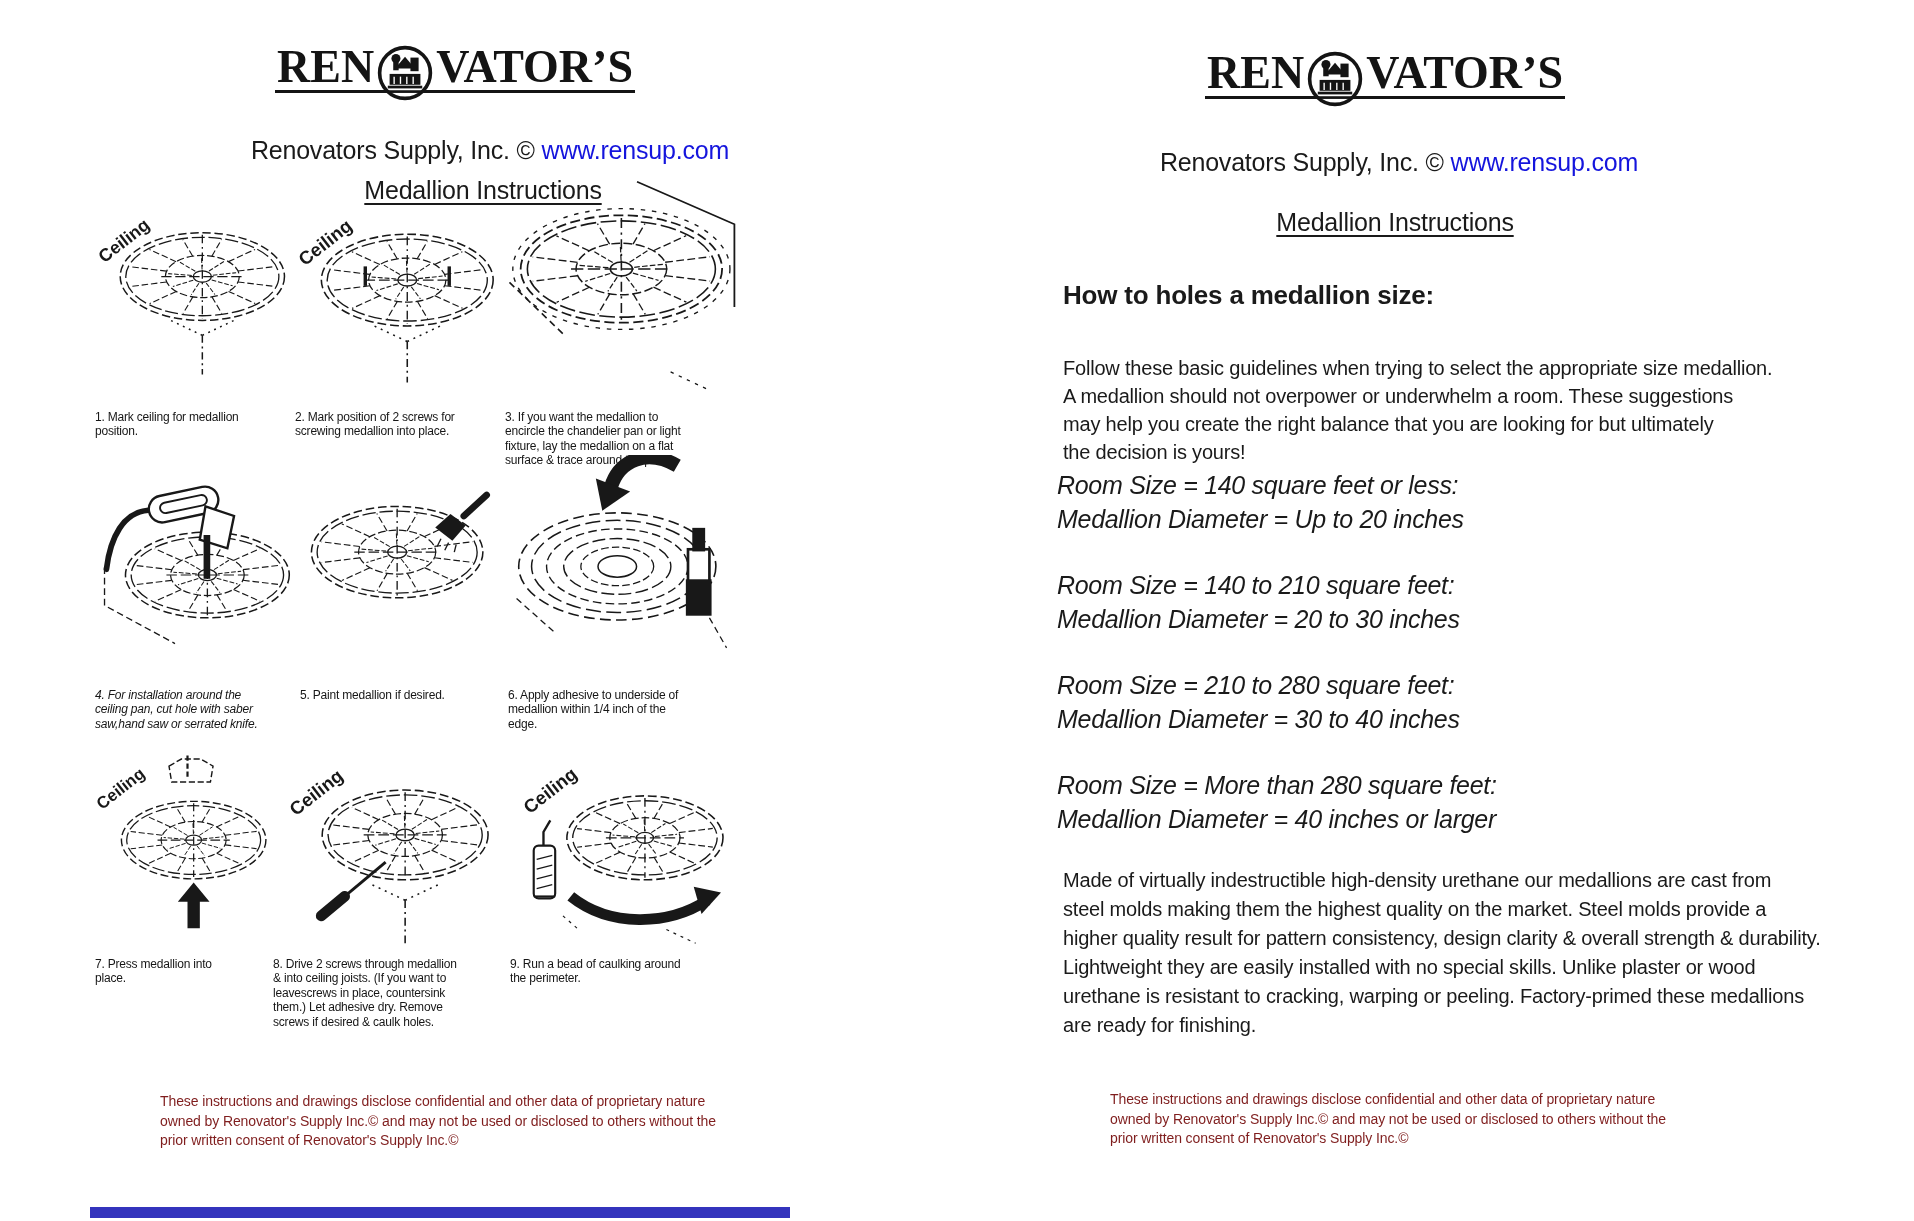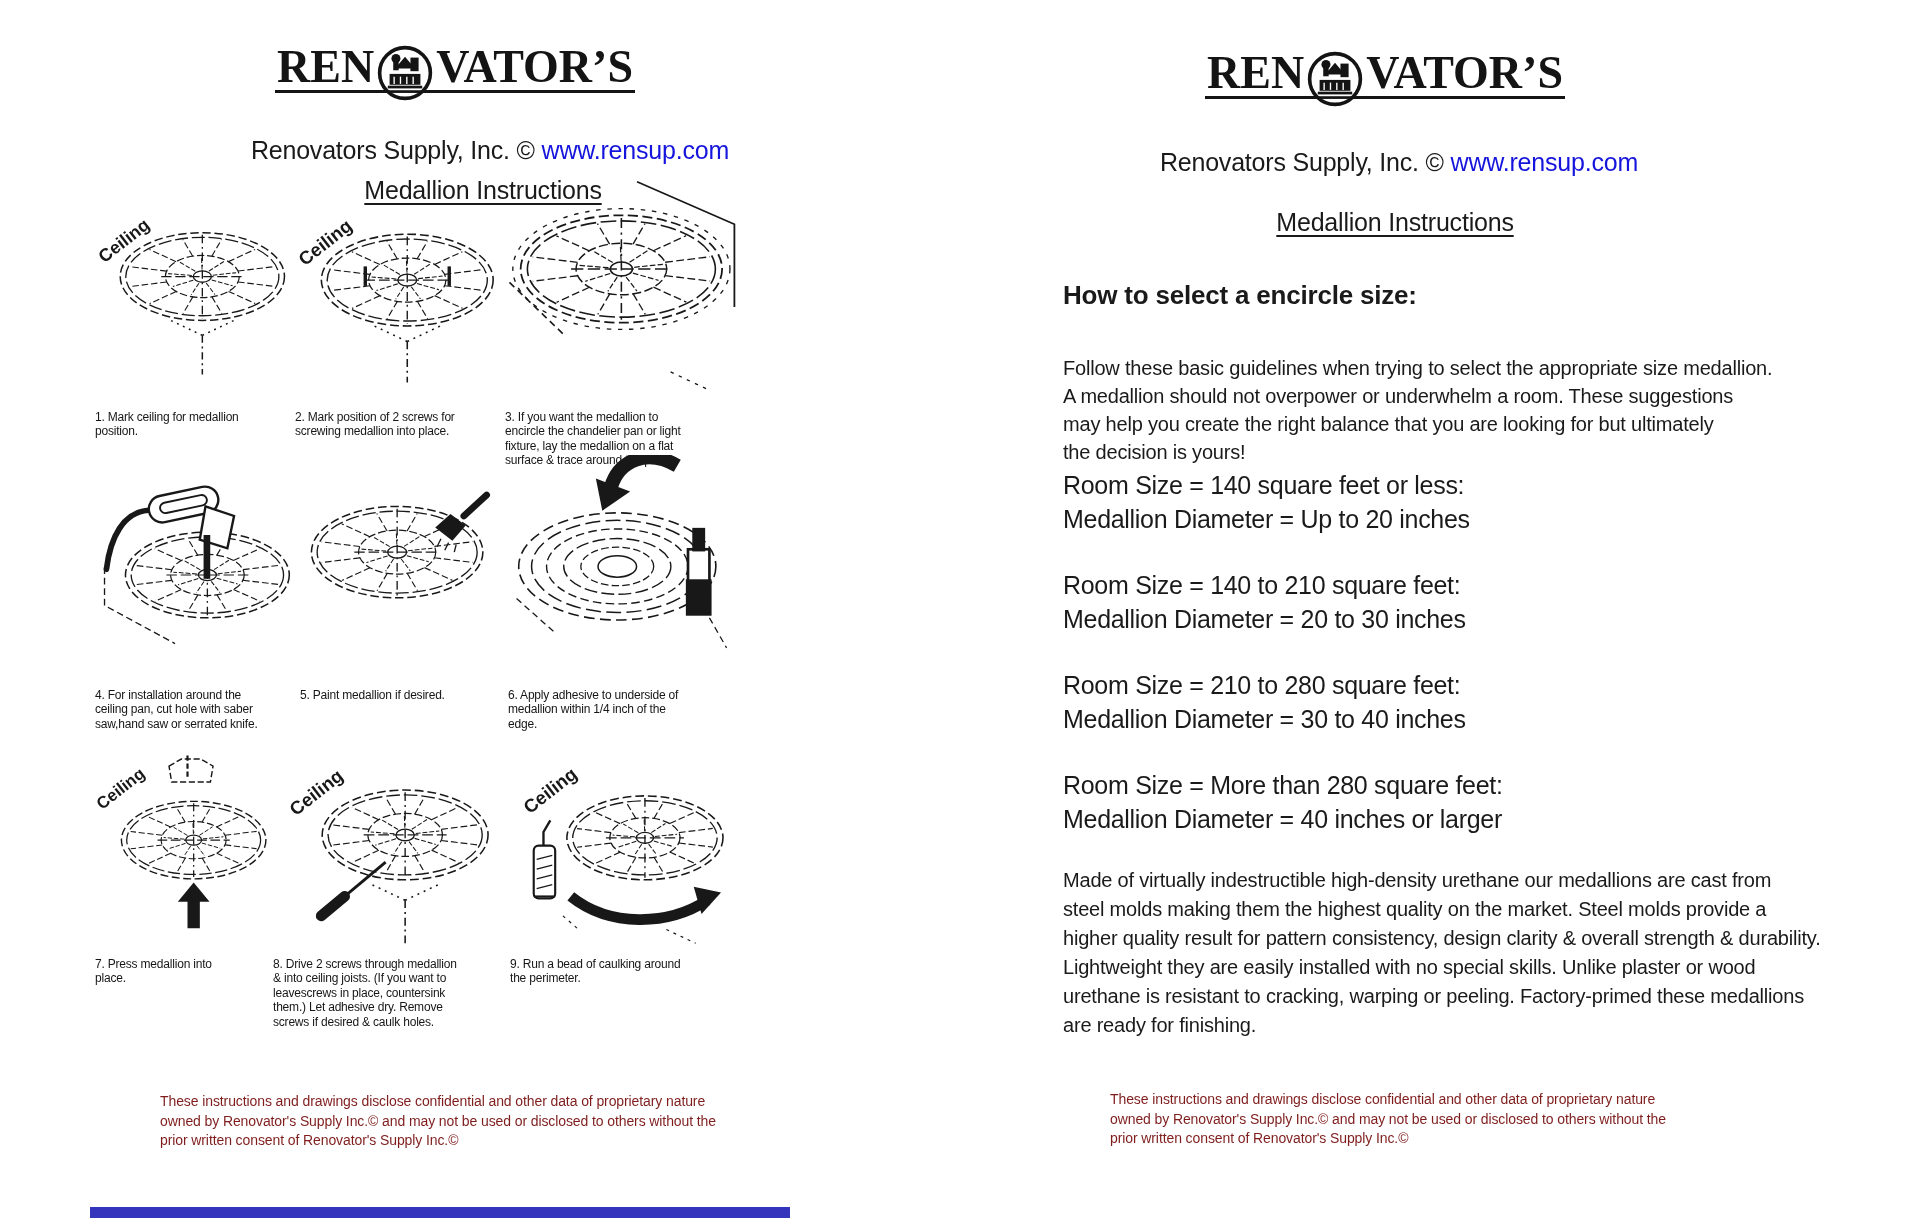--- a/index.html
+++ b/index.html
@@ -27,40 +27,40 @@
              text-decoration:underline;text-decoration-thickness:2px;text-underline-offset:4px;}
 
   
   .cell{position:absolute;display:flex;flex-direction:column;align-items:stretch;}
   .cell svg{display:block;width:100%;}
   .caption{margin-top:5px;font-size:12px;line-height:1.2;letter-spacing:-0.2px;
            white-space:pre-line;color:#161616;}
   #s1{left:95px;top:200px;width:196px;}  #s1 svg{height:205px;}
   #s2{left:295px;top:200px;width:205px;} #s2 svg{height:205px;}
   #s3{left:505px;top:175px;width:235px;} #s3 svg{height:230px;}
-  #s4{left:95px;top:455px;width:200px;}  #s4 svg{height:228px;}
+  #s4{left:95px;top:455px;width:200px;font-style:italic;}  #s4 svg{height:228px;}
   #s5{left:300px;top:455px;width:200px;} #s5 svg{height:228px;}
   #s6{left:508px;top:455px;width:225px;} #s6 svg{height:228px;}
   #s7{left:95px;top:752px;width:185px;}  #s7 svg{height:200px;}
   #s8{left:273px;top:752px;width:235px;} #s8 svg{height:200px;}
   #s9{left:510px;top:752px;width:225px;} #s9 svg{height:200px;}
 
   
   .footer-note{position:absolute;font-size:14px;line-height:1.4;letter-spacing:-0.1px;
                white-space:pre-line;color:#7f1d1d;margin-left:8px;}
   #footer-left{left:152px;top:1092px;}
   #footer-right{left:145px;top:1090px;}
 
   
   .h-select{position:absolute;left:106px;top:280px;font-size:26px;font-weight:bold;
             letter-spacing:-0.2px;}
   .intro{position:absolute;left:106px;top:354px;font-size:20px;line-height:28px;
          letter-spacing:-0.2px;white-space:pre-line;}
-  .rule-block{position:absolute;left:106px;font-size:25px;line-height:34px;
-              letter-spacing:-0.3px;white-space:nowrap;}
+  .rule-block{position:absolute;left:100px;font-size:25px;line-height:34px;
+              letter-spacing:-0.3px;white-space:nowrap;font-style:italic;}
   #rule-0{top:468px;} #rule-1{top:568px;} #rule-2{top:668px;} #rule-3{top:768px;}
   .body-par{position:absolute;left:106px;top:866px;font-size:20px;line-height:29px;
             letter-spacing:-0.2px;white-space:pre-line;}
 
   .scan-strip{position:absolute;left:90px;top:1207px;width:700px;height:11px;
               background:#3434bd;}
 </style>
 </head>
 <body>
 
@@ -471,21 +471,21 @@
       <span class="logo-text">VATOR’S</span>
     </div>
   </div>
 
   <div class="subtitle" style="left:442px;top:148px;">
     <span>Renovators Supply, Inc. © </span><span class="link" style="color: rgb(21, 21, 221);">www.rensup.com</span>
   </div>
 
   <div class="doc-title" style="left:438px;top:208px;">Medallion Instructions</div>
 
-  <div class="h-select">How to select a encircle size:</div>
+  <div class="h-select">How to holes a medallion size:</div>
 
   <div class="intro">Follow these basic guidelines when trying to select the appropriate size medallion.
 A medallion should not overpower or underwhelm a room. These suggestions
 may help you create the right balance that you are looking for but ultimately
 the decision is yours!</div>
 
   <div class="rule-block" id="rule-0">
     <div>Room Size = 140 square feet or less:</div>
     <div>Medallion Diameter = Up to 20 inches</div>
   </div>

